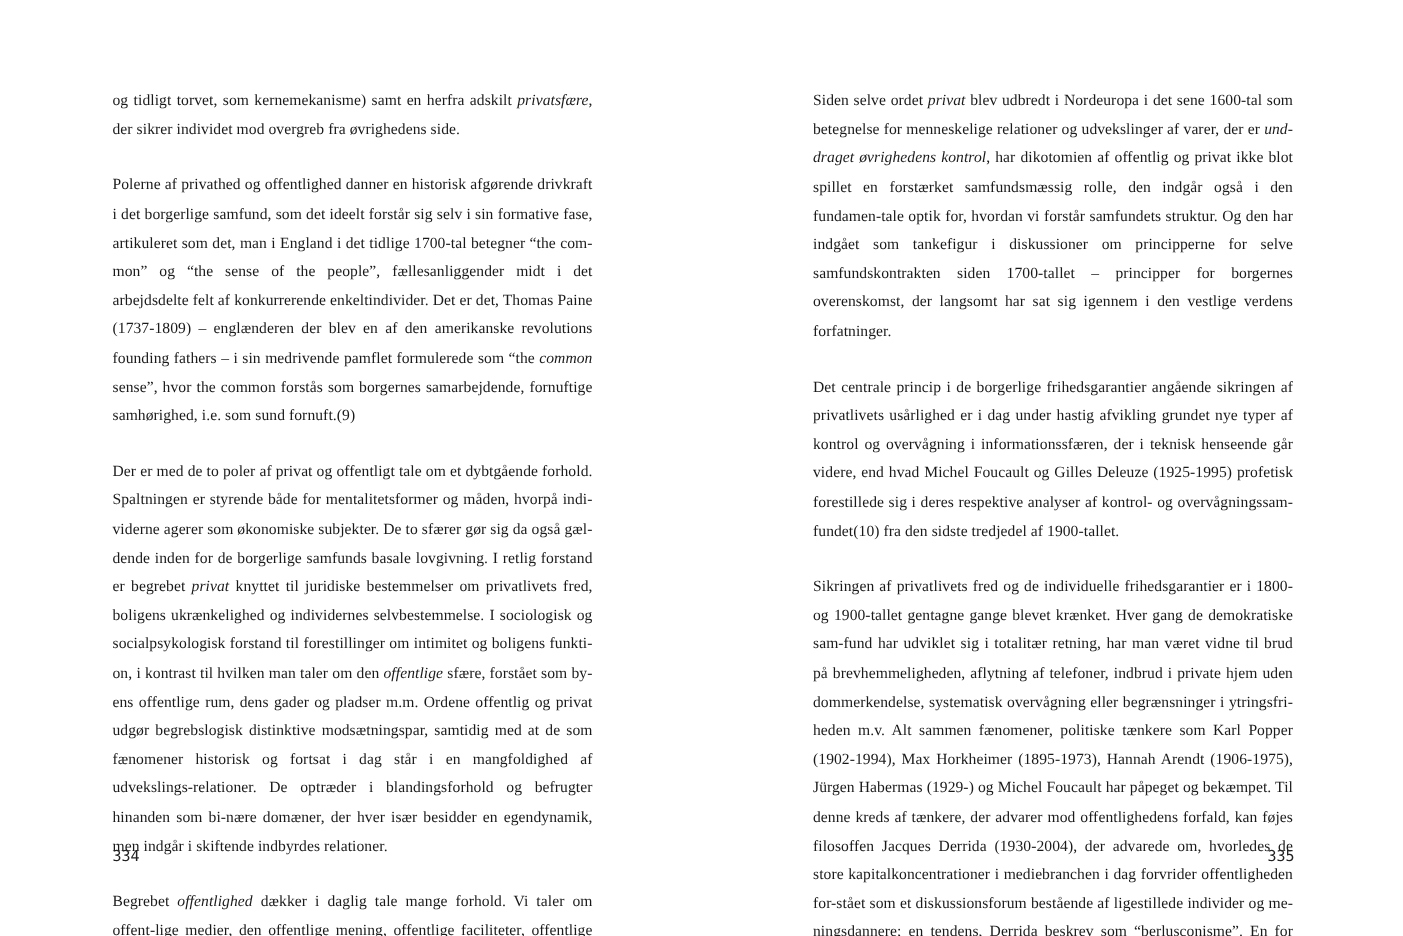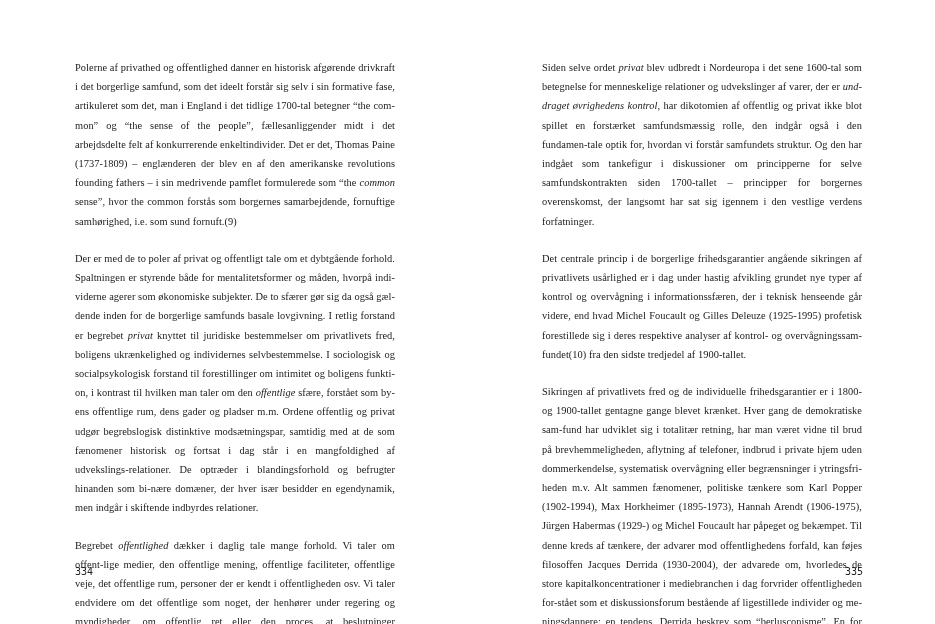--- a/index.html
+++ b/index.html
@@ -12,20 +12,21 @@
           text-align: justify; hyphens: manual; letter-spacing: 0.05px; }
   .para i { font-style: italic; }
   .folio { position: absolute; top: 566px; font-size: 10px; font-family: "DejaVu Sans Mono", monospace; color: #222; }
   #folio-left { left: 75px; }
   #folio-right { left: 845px; text-align: center; }
 </style>
 </head>
 <body>
 
 <div class="page" id="left-page">
+    <p class="para"><span>og tidligt torvet, som kernemekanisme) samt en herfra adskilt </span><i>privatsfære</i><span>, der sikrer individet mod overgreb fra øvrighedens side.</span></p>
     <p class="para"><span>Polerne af privathed og offentlighed danner en historisk afgørende drivkraft i det borgerlige samfund, som det ideelt forstår sig selv i sin formative fase, artikuleret som det, man i England i det tidlige 1700-tal betegner “the com-mon” og “the sense of the people”, fællesanliggender midt i det arbejdsdelte felt af konkurrerende enkeltindivider. Det er det, Thomas Paine (1737-1809) – englænderen der blev en af den amerikanske revolutions founding fathers – i sin medrivende pamflet formulerede som “the </span><i>common</i><span> sense”, hvor the common forstås som borgernes samarbejdende, fornuftige samhørighed, i.e. som sund fornuft.(9)</span></p>
     <p class="para"><span>Der er med de to poler af privat og offentligt tale om et dybtgående forhold. Spaltningen er styrende både for mentalitetsformer og måden, hvorpå indi-viderne agerer som økonomiske subjekter. De to sfærer gør sig da også gæl-dende inden for de borgerlige samfunds basale lovgivning. I retlig forstand er begrebet </span><i>privat</i><span> knyttet til juridiske bestemmelser om privatlivets fred, boligens ukrænkelighed og individernes selvbestemmelse. I sociologisk og socialpsykologisk forstand til forestillinger om intimitet og boligens funkti-on, i kontrast til hvilken man taler om den </span><i>offentlige</i><span> sfære, forstået som by-ens offentlige rum, dens gader og pladser m.m. Ordene offentlig og privat udgør begrebslogisk distinktive modsætningspar, samtidig med at de som fænomener historisk og fortsat i dag står i en mangfoldighed af udvekslings-relationer. De optræder i blandingsforhold og befrugter hinanden som bi-nære domæner, der hver især besidder en egendynamik, men indgår i skiftende indbyrdes relationer.</span></p>
     <p class="para"><span>Begrebet </span><i>offentlighed</i><span> dækker i daglig tale mange forhold. Vi taler om offent-lige medier, den offentlige mening, offentlige faciliteter, offentlige veje, det offentlige rum, personer der er kendt i offentligheden osv. Vi taler endvidere om det offentlige som noget, der henhører under regering og myndigheder, om offentlig ret eller den proces, at beslutninger offentliggøres.</span></p>
   </div>
 <div class="folio" id="folio-left">334</div>
 
 <div class="page" id="right-page">
     <p class="para"><span>Siden selve ordet </span><i>privat</i><span> blev udbredt i Nordeuropa i det sene 1600-tal som betegnelse for menneskelige relationer og udvekslinger af varer, der er </span><i>und-draget øvrighedens kontrol</i><span>, har dikotomien af offentlig og privat ikke blot spillet en forstærket samfundsmæssig rolle, den indgår også i den fundamen-tale optik for, hvordan vi forstår samfundets struktur. Og den har indgået som tankefigur i diskussioner om principperne for selve samfundskontrakten siden 1700-tallet – principper for borgernes overenskomst, der langsomt har sat sig igennem i den vestlige verdens forfatninger.</span></p>
     <p class="para"><span>Det centrale princip i de borgerlige frihedsgarantier angående sikringen af privatlivets usårlighed er i dag under hastig afvikling grundet nye typer af kontrol og overvågning i informationssfæren, der i teknisk henseende går videre, end hvad Michel Foucault og Gilles Deleuze (1925-1995) profetisk forestillede sig i deres respektive analyser af kontrol- og overvågningssam-fundet(10) fra den sidste tredjedel af 1900-tallet.</span></p>
     <p class="para"><span>Sikringen af privatlivets fred og de individuelle frihedsgarantier er i 1800- og 1900-tallet gentagne gange blevet krænket. Hver gang de demokratiske sam-fund har udviklet sig i totalitær retning, har man været vidne til brud på brevhemmeligheden, aflytning af telefoner, indbrud i private hjem uden dommerkendelse, systematisk overvågning eller begrænsninger i ytringsfri-heden m.v. Alt sammen fænomener, politiske tænkere som Karl Popper (1902-1994), Max Horkheimer (1895-1973), Hannah Arendt (1906-1975), Jürgen Habermas (1929-) og Michel Foucault har påpeget og bekæmpet. Til denne kreds af tænkere, der advarer mod offentlighedens forfald, kan føjes filosoffen Jacques Derrida (1930-2004), der advarede om, hvorledes de store kapitalkoncentrationer i mediebranchen i dag forvrider offentligheden for-stået som et diskussionsforum bestående af ligestillede individer og me-ningsdannere; en tendens, Derrida beskrev som “berlusconisme”. En for den borgerlige offentlighed dybt problematisk udvikling i retning af dominans over presse og medier, der tilsvarende fremgår af Rupert Murdochs (1931-) massive politiske magtanvendelse i USA og Europa via sit omfattende medie-imperium.(11)</span></p>

